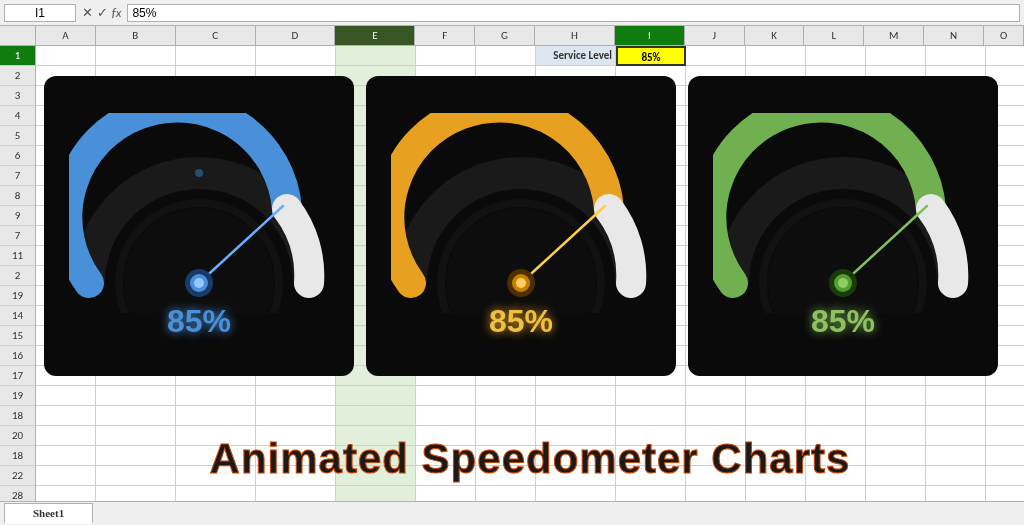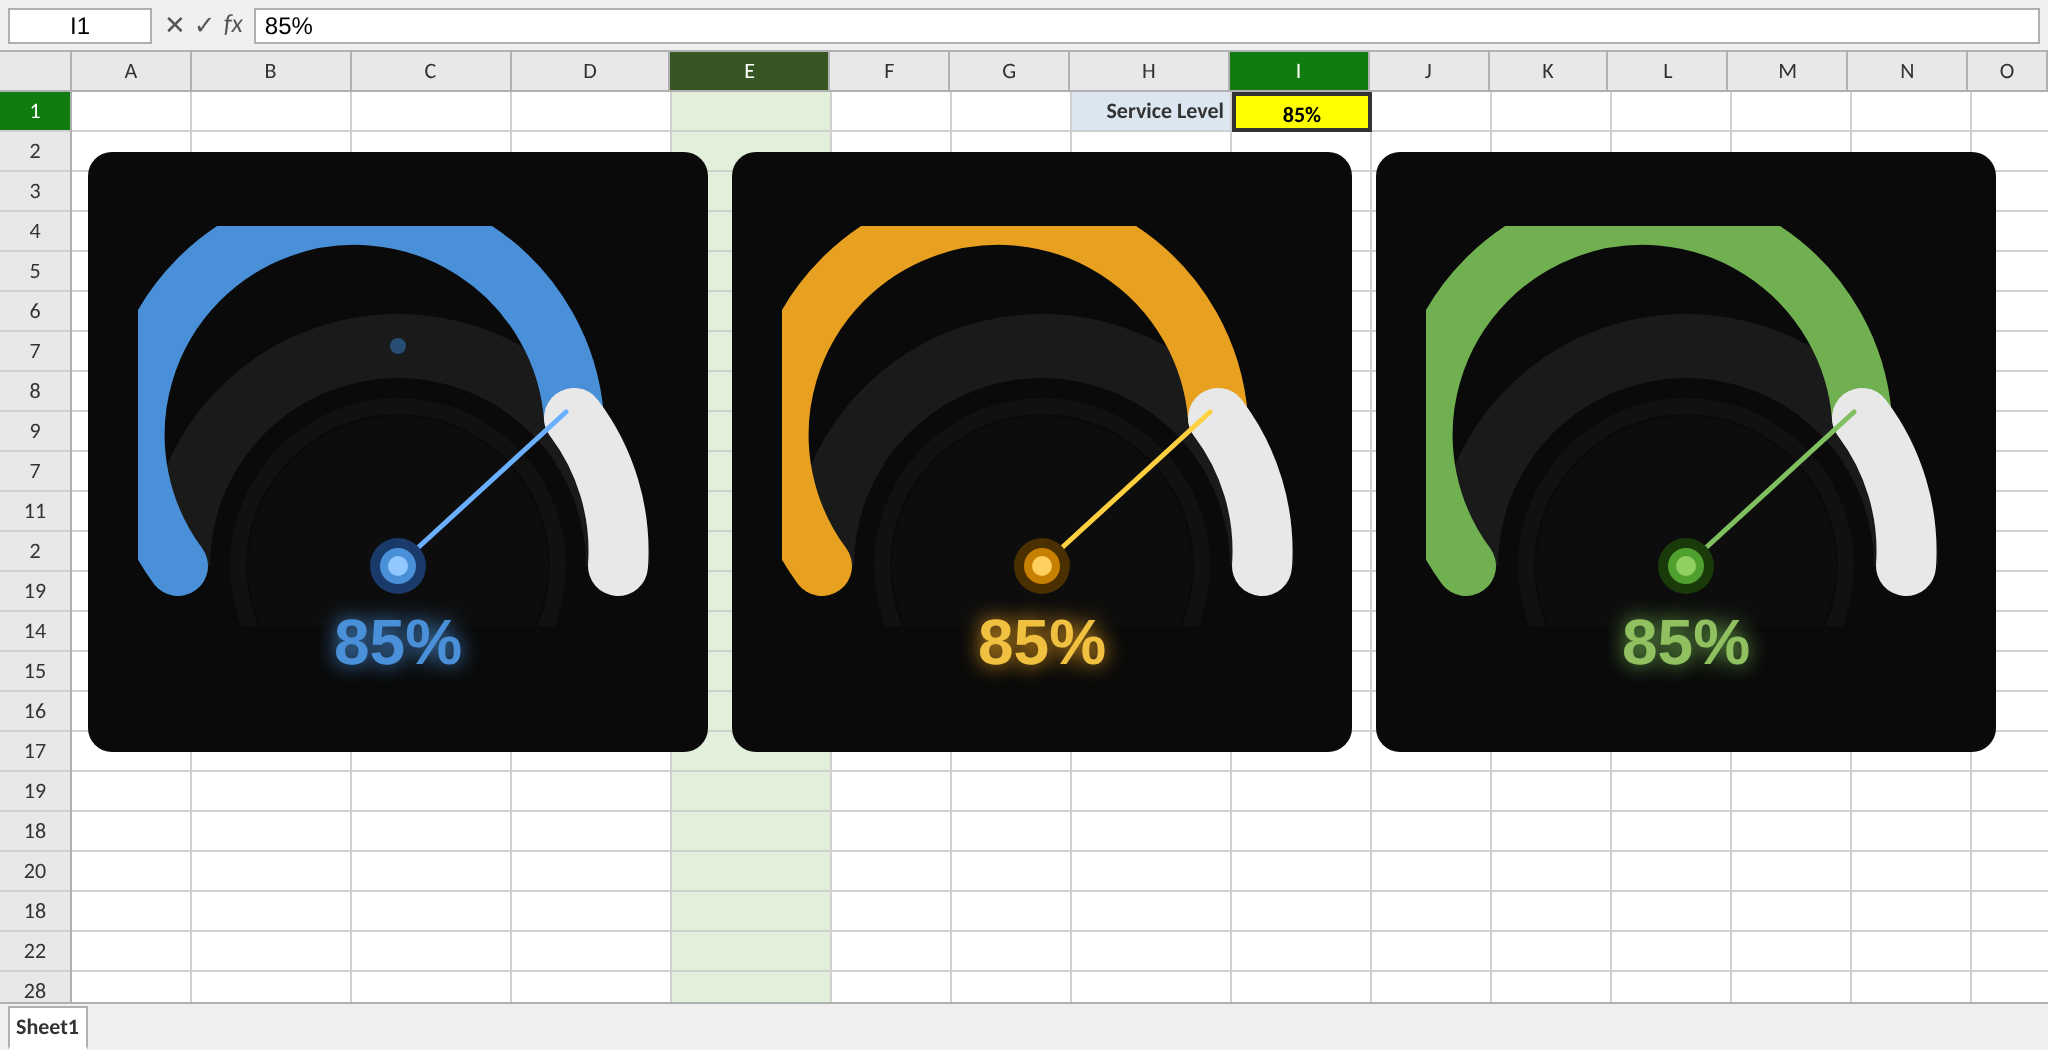--- a/index.html
+++ b/index.html
@@ -219,27 +219,28 @@
     .tab-bar {
       height: 24px;
       background: #f0f0f0;
       border-top: 1px solid #b0b0b0;
       display: flex;
       align-items: center;
       padding: 0 4px;
       gap: 0;
     }
     .sheet-tab {
-      padding: 3px 3px;
+      padding: 3px 28px;
       font-size: 11px;
       background: white;
       border: 1px solid #b0b0b0;
       border-bottom: none;
       cursor: pointer;
       color: #333;
+      font-family: Liberation Serif, serif;
     }
     .sheet-tab.active {
       background: white;
       border-bottom: 2px solid white;
       font-weight: bold;
     }
   </style>
 </head>
 <body>
 
@@ -749,20 +750,21 @@
               <circle cx="130" cy="170" r="80" fill="none" stroke="#111" stroke-width="8"></circle>
               <line x1="130" y1="170" x2="214" y2="93" stroke="#80c060" stroke-width="2.5" stroke-linecap="round"></line>
               <circle cx="130" cy="170" r="14" fill="#1a3a0a"></circle>
               <circle cx="130" cy="170" r="9" fill="#50a030"></circle>
               <circle cx="130" cy="170" r="5" fill="#90d060"></circle>
             </svg>
             <div class="speedo-label" style="color:#90c060; text-shadow: 0 0 10px #70b050">85%</div>
           </div>
         </div>
 
+        <div class="footer-text">Animated Speedometer Charts</div>
       </div>
     </div>
   </div>
 
   <div class="tab-bar">
     <div class="sheet-tab active">Sheet1</div>
   </div>
 </div>
 
 </body></html>

